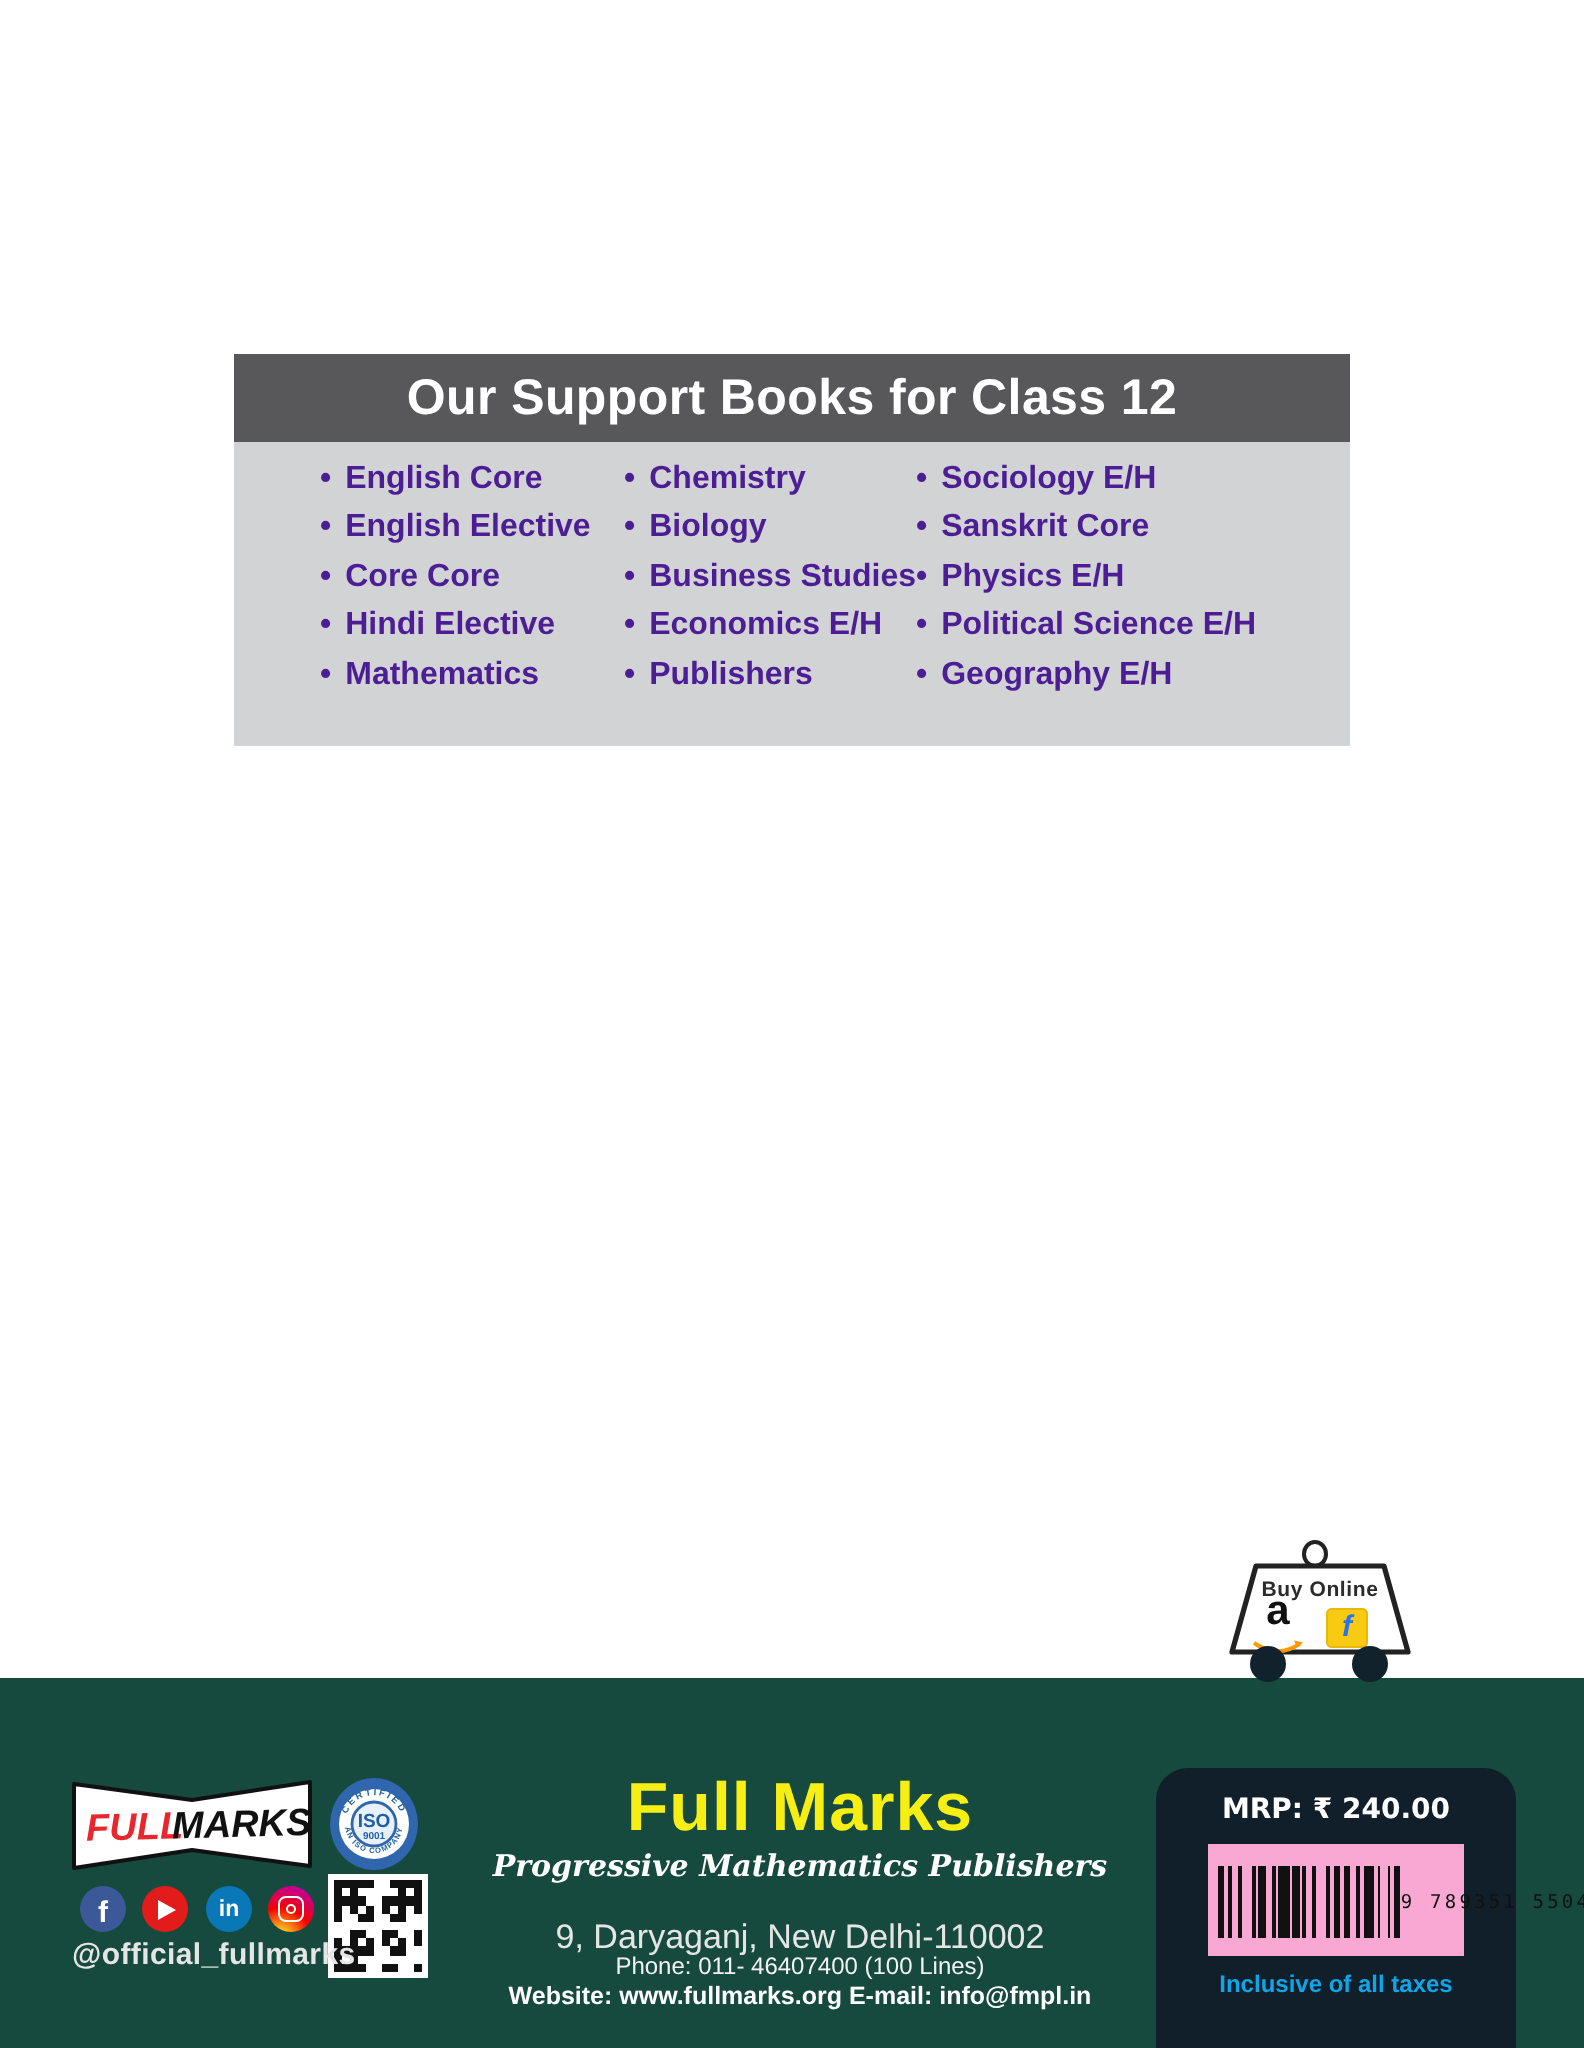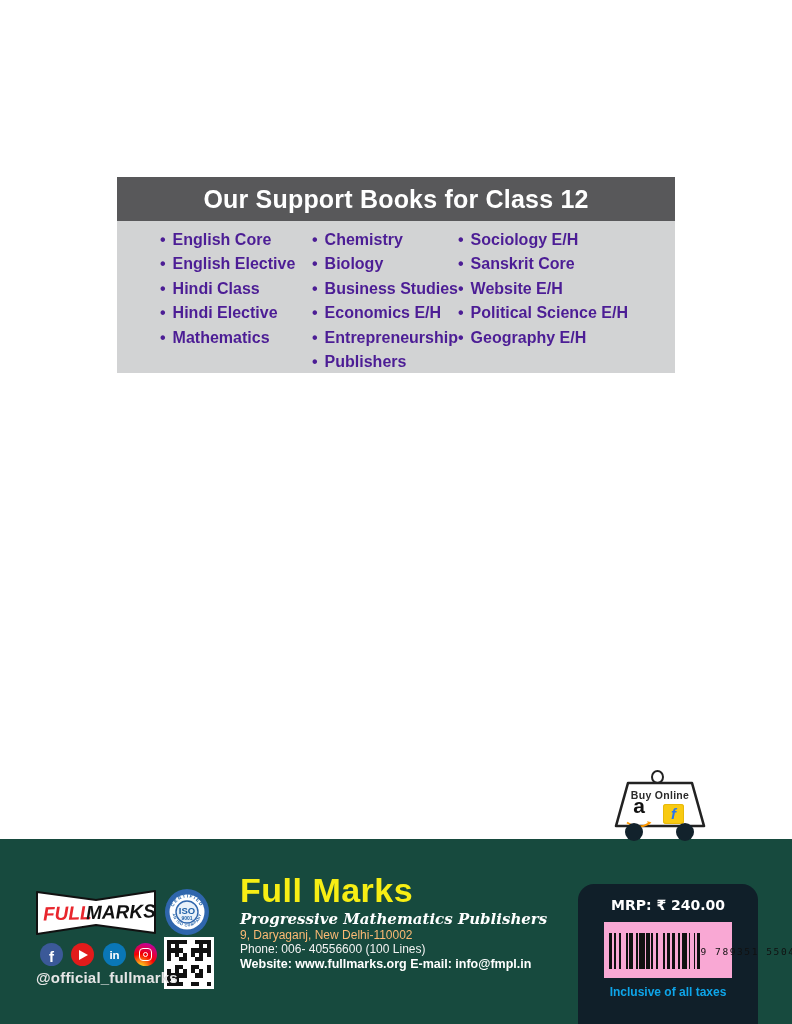--- a/index.html
+++ b/index.html
@@ -78,29 +78,29 @@
     background:#fff; padding:3px; display:grid;
     grid-template-columns:repeat(11,1fr); grid-template-rows:repeat(11,1fr);
   }
   .qr-cell-on { background:#111; }
 
   .social-handle {
     position:absolute; left:36px; top:130px; width:190px;
     color:#e5e5e5; font-size:15px; font-weight:bold; letter-spacing:.2px;
   }
 
-  .publisher-block { position:absolute; left:240px; top:33px; width:320px; }
+  .publisher-block { position:absolute; left:240px; top:47px; width:320px; text-align:center; }
   .publisher-name {
     color:#f7ee14; font-size:34px; font-weight:bold; letter-spacing:.5px; line-height:36px;
   }
   .publisher-tagline {
     font-family:"DejaVu Serif", serif; font-style:italic; font-weight:bold;
     color:#ffffff; font-size:15px; margin-top:2px;
   }
-  .publisher-address { color:#fdba74; font-size:12px; margin-top:0; line-height:14px; }
+  .publisher-address { color:#e5e5e5; font-size:17px; margin-top:20px; line-height:14px; }
   .publisher-phone   { color:#f2f2f2; font-size:12px; line-height:14px; }
   .publisher-website { color:#ffffff; font-size:12.5px; font-weight:bold; margin-top:1px; white-space:nowrap; line-height:15px; }
 
   .price-box {
     position:absolute; left:578px; top:45px; width:180px; height:140px;
     background:#101f29; border-radius:16px 16px 0 0; text-align:center;
   }
   .mrp-line {
     font-family:"DejaVu Sans", sans-serif;
     color:#fff; font-size:14px; font-weight:bold; margin-top:13px;
@@ -122,36 +122,35 @@
 <body>
 
 <div class="page">
 
   <div class="support-box">
     <div class="support-header">Our Support Books for Class 12</div>
     <div class="support-body">
       <div class="book-col-1">
           <div class="book-item"><span class="bullet">•</span><span>English Core</span></div>
           <div class="book-item"><span class="bullet">•</span><span>English Elective</span></div>
-          <div class="book-item"><span class="bullet">•</span><span>Hindi Class</span></div>
+          <div class="book-item"><span class="bullet">•</span><span>Core Core</span></div>
           <div class="book-item"><span class="bullet">•</span><span>Hindi Elective</span></div>
           <div class="book-item"><span class="bullet">•</span><span>Mathematics</span></div>
         </div>
       <div class="book-col-2">
           <div class="book-item"><span class="bullet">•</span><span>Chemistry</span></div>
           <div class="book-item"><span class="bullet">•</span><span>Biology</span></div>
           <div class="book-item"><span class="bullet">•</span><span>Business Studies</span></div>
           <div class="book-item"><span class="bullet">•</span><span>Economics E/H</span></div>
-          <div class="book-item"><span class="bullet">•</span><span>Entrepreneurship</span></div>
           <div class="book-item"><span class="bullet">•</span><span>Publishers</span></div>
         </div>
       <div class="book-col-3">
           <div class="book-item"><span class="bullet">•</span><span>Sociology E/H</span></div>
           <div class="book-item"><span class="bullet">•</span><span>Sanskrit Core</span></div>
-          <div class="book-item"><span class="bullet">•</span><span>Website E/H</span></div>
+          <div class="book-item"><span class="bullet">•</span><span>Physics E/H</span></div>
           <div class="book-item"><span class="bullet">•</span><span>Political Science E/H</span></div>
           <div class="book-item"><span class="bullet">•</span><span>Geography E/H</span></div>
         </div>
     </div>
   </div>
 
   <div class="cart-handle"></div>
   <svg class="cart-body-svg" width="104" height="50" viewBox="0 0 104 50">
     <polygon points="8,46 20,3 84,3 96,46" fill="#ffffff" stroke="#222222" stroke-width="2.6" stroke-linejoin="round"></polygon>
   </svg>
@@ -337,21 +336,21 @@
         <div></div>
         <div class="qr-cell-on"></div>
       </div>
 
     <div class="social-handle">@official_fullmarks</div>
 
     <div class="publisher-block">
       <div class="publisher-name">Full Marks</div>
       <div class="publisher-tagline">Progressive Mathematics Publishers</div>
       <div class="publisher-address">9, Daryaganj, New Delhi-110002</div>
-      <div class="publisher-phone">Phone: 006- 40556600 (100 Lines)</div>
+      <div class="publisher-phone">Phone: 011- 46407400 (100 Lines)</div>
       <div class="publisher-website">Website: www.fullmarks.org  E-mail: info@fmpl.in</div>
     </div>
 
     <div class="price-box">
       <div class="mrp-line">MRP: ₹ 240.00</div>
       <div class="barcode-wrap">
         <div class="barcode-bars" id="barcode-bars">
             <div class="bar bar-b" style="width: 3.4px;"></div>
             <div class="bar" style="width: 1.7px;"></div>
             <div class="bar bar-b" style="width: 1.7px;"></div>

